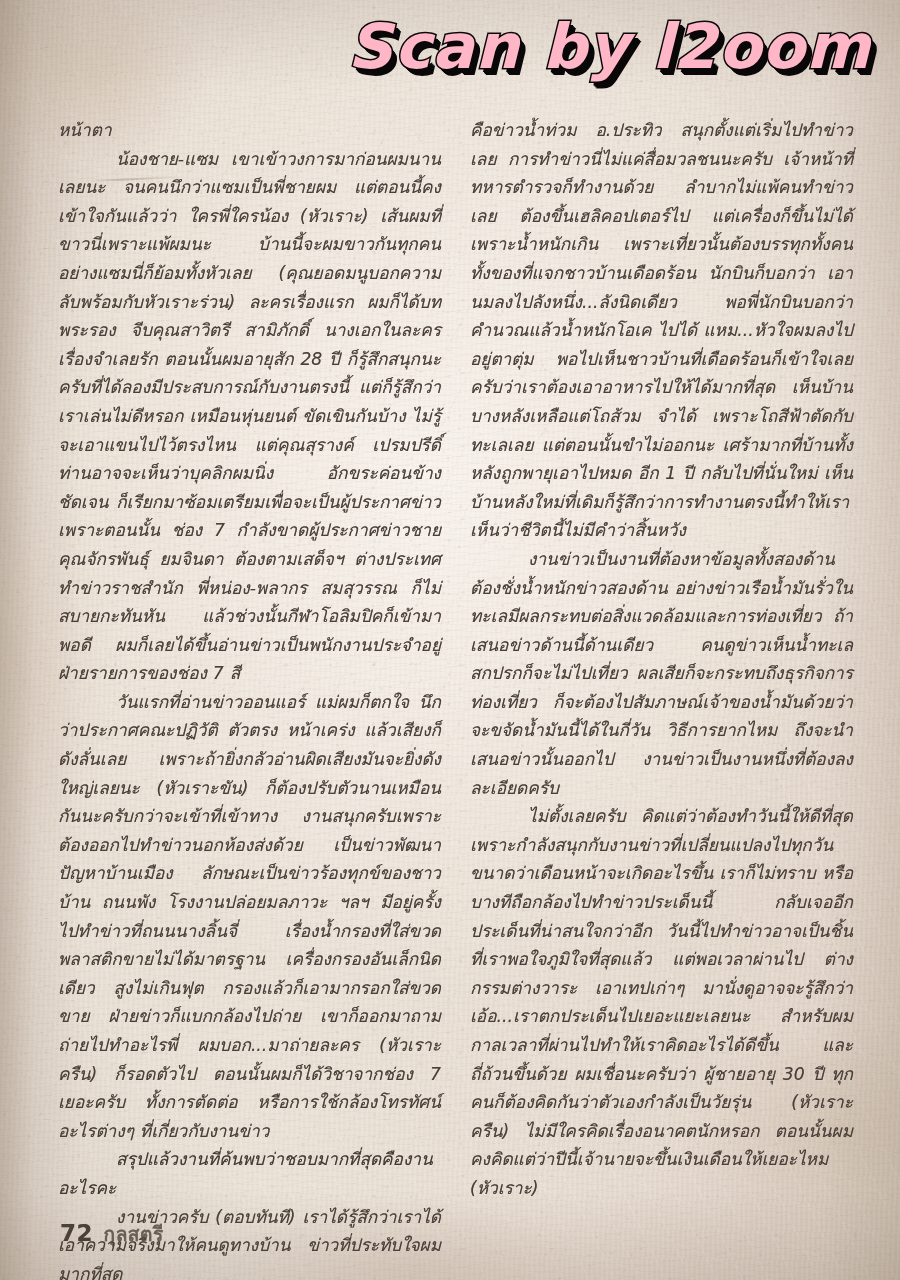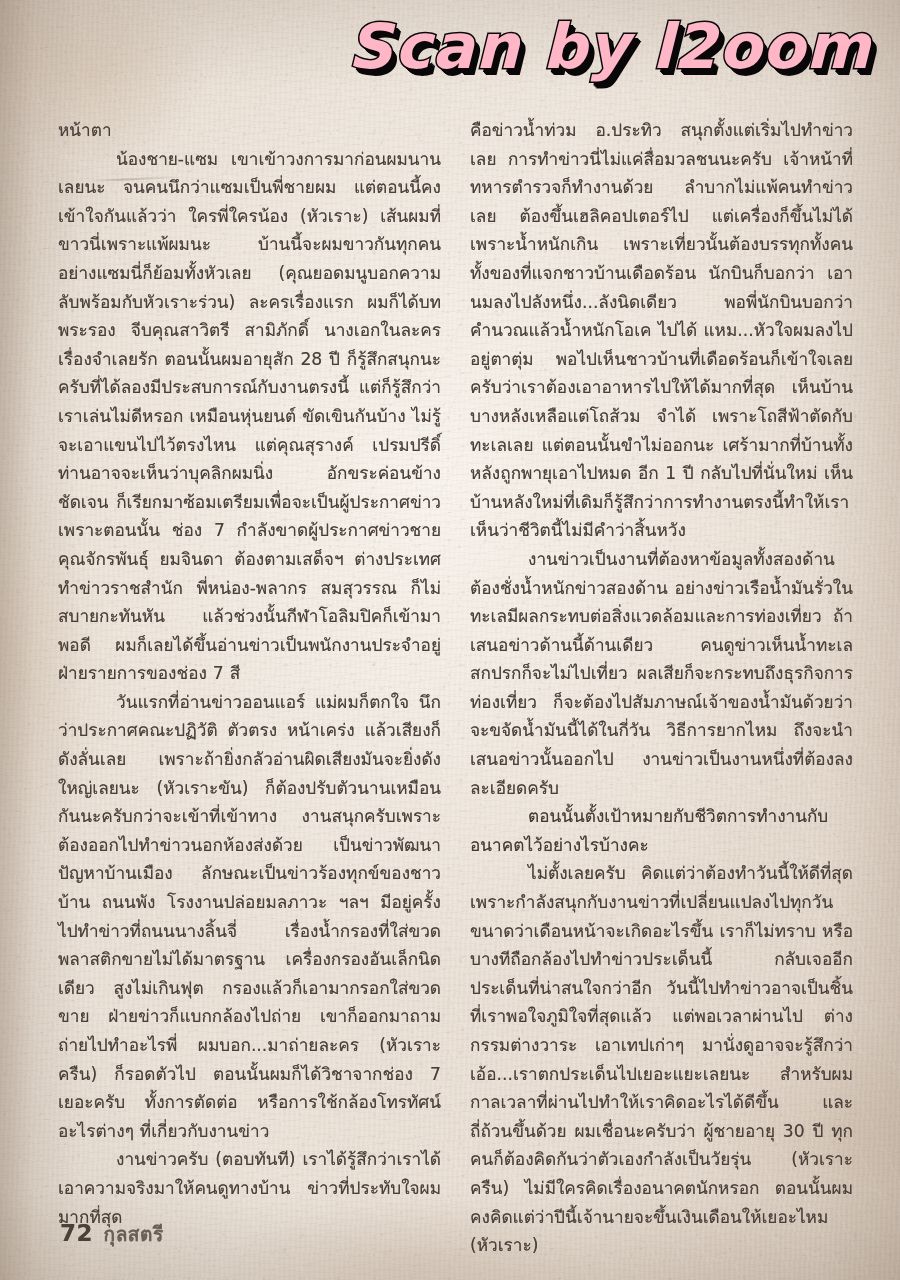--- a/index.html
+++ b/index.html
@@ -135,20 +135,21 @@
     text-justify: inter-word;
     word-spacing: .5px;
     -webkit-font-smoothing: antialiased;
   }
 
   .col-left  { left: 58px; }
   .col-right { left: 470px; }
 
   .col p {
     margin: 0;
+    font-style: italic;
   }
 
   .para-indent   { text-indent: 58px; }
   .para-noindent { text-indent: 0; }
   .q-indent      { text-indent: 58px; }
 
   
   .col p,
   .folio {
     text-shadow: 0 0 .6px rgba(74,63,57,.50);
@@ -210,27 +211,27 @@
   <div class="scratch"></div>
 
   <div class="watermark">Scan by l2oom</div>
 
   <div class="content">
 
     <div class="col col-left">
       <p class="para-noindent">หน้าตา</p>
       <p class="para-indent">น้องชาย-แซม เขาเข้าวงการมาก่อนผมนานเลยนะ จนคนนึกว่าแซมเป็นพี่ชายผม แต่ตอนนี้คงเข้าใจกันแล้วว่า ใครพี่ใครน้อง (หัวเราะ) เส้นผมที่ขาวนี่เพราะแพ้ผมนะ บ้านนี้จะผมขาวกันทุกคน อย่างแซมนี่ก็ย้อมทั้งหัวเลย (คุณยอดมนูบอกความลับพร้อมกับหัวเราะร่วน) ละครเรื่องแรก ผมก็ได้บทพระรอง จีบคุณสาวิตรี สามิภักดิ์ นางเอกในละครเรื่องจำเลยรัก ตอนนั้นผมอายุสัก 28 ปี ก็รู้สึกสนุกนะครับที่ได้ลองมีประสบการณ์กับงานตรงนี้ แต่ก็รู้สึกว่าเราเล่นไม่ดีหรอก เหมือนหุ่นยนต์ ขัดเขินกันบ้าง ไม่รู้จะเอาแขนไปไว้ตรงไหน แต่คุณสุรางค์ เปรมปรีดิ์ ท่านอาจจะเห็นว่าบุคลิกผมนิ่ง อักขระค่อนข้างชัดเจน ก็เรียกมาซ้อมเตรียมเพื่อจะเป็นผู้ประกาศข่าวเพราะตอนนั้น ช่อง 7 กำลังขาดผู้ประกาศข่าวชาย คุณจักรพันธุ์ ยมจินดา ต้องตามเสด็จฯ ต่างประเทศทำข่าวราชสำนัก พี่หน่อง-พลากร สมสุวรรณ ก็ไม่สบายกะทันหัน แล้วช่วงนั้นกีฬาโอลิมปิคก็เข้ามาพอดี ผมก็เลยได้ขึ้นอ่านข่าวเป็นพนักงานประจำอยู่ฝ่ายรายการของช่อง 7 สี</p>
       <p class="para-indent">วันแรกที่อ่านข่าวออนแอร์ แม่ผมก็ตกใจ นึกว่าประกาศคณะปฏิวัติ ตัวตรง หน้าเคร่ง แล้วเสียงก็ดังลั่นเลย เพราะถ้ายิ่งกลัวอ่านผิดเสียงมันจะยิ่งดังใหญ่เลยนะ (หัวเราะขัน) ก็ต้องปรับตัวนานเหมือนกันนะครับกว่าจะเข้าที่เข้าทาง งานสนุกครับเพราะต้องออกไปทำข่าวนอกห้องส่งด้วย เป็นข่าวพัฒนาปัญหาบ้านเมือง ลักษณะเป็นข่าวร้องทุกข์ของชาวบ้าน ถนนพัง โรงงานปล่อยมลภาวะ ฯลฯ มีอยู่ครั้ง ไปทำข่าวที่ถนนนางลิ้นจี่ เรื่องน้ำกรองที่ใส่ขวดพลาสติกขายไม่ได้มาตรฐาน เครื่องกรองอันเล็กนิดเดียว สูงไม่เกินฟุต กรองแล้วก็เอามากรอกใส่ขวดขาย ฝ่ายข่าวก็แบกกล้องไปถ่าย เขาก็ออกมาถาม ถ่ายไปทำอะไรพี่ ผมบอก...มาถ่ายละคร (หัวเราะครืน) ก็รอดตัวไป ตอนนั้นผมก็ได้วิชาจากช่อง 7 เยอะครับ ทั้งการตัดต่อ หรือการใช้กล้องโทรทัศน์ อะไรต่างๆ ที่เกี่ยวกับงานข่าว</p>
+      <p class="q-indent question">สรุปแล้วงานที่ค้นพบว่าชอบมากที่สุดคืองานอะไรคะ</p>
       <p class="para-indent">งานข่าวครับ (ตอบทันที) เราได้รู้สึกว่าเราได้เอาความจริงมาให้คนดูทางบ้าน ข่าวที่ประทับใจผมมากที่สุด</p>
     </div>
 
     <div class="col col-right">
       <p class="para-noindent">คือข่าวน้ำท่วม อ.ประทิว สนุกตั้งแต่เริ่มไปทำข่าวเลย การทำข่าวนี่ไม่แค่สื่อมวลชนนะครับ เจ้าหน้าที่ทหารตำรวจก็ทำงานด้วย ลำบากไม่แพ้คนทำข่าวเลย ต้องขึ้นเฮลิคอปเตอร์ไป แต่เครื่องก็ขึ้นไม่ได้เพราะน้ำหนักเกิน เพราะเที่ยวนั้นต้องบรรทุกทั้งคนทั้งของที่แจกชาวบ้านเดือดร้อน นักบินก็บอกว่า เอานมลงไปลังหนึ่ง...ลังนิดเดียว พอพี่นักบินบอกว่า คำนวณแล้วน้ำหนักโอเค ไปได้ แหม...หัวใจผมลงไปอยู่ตาตุ่ม พอไปเห็นชาวบ้านที่เดือดร้อนก็เข้าใจเลยครับว่าเราต้องเอาอาหารไปให้ได้มากที่สุด เห็นบ้านบางหลังเหลือแต่โถส้วม จำได้ เพราะโถสีฟ้าตัดกับทะเลเลย แต่ตอนนั้นขำไม่ออกนะ เศร้ามากที่บ้านทั้งหลังถูกพายุเอาไปหมด อีก 1 ปี กลับไปที่นั่นใหม่ เห็นบ้านหลังใหม่ที่เดิมก็รู้สึกว่าการทำงานตรงนี้ทำให้เราเห็นว่าชีวิตนี้ไม่มีคำว่าสิ้นหวัง</p>
       <p class="para-indent">งานข่าวเป็นงานที่ต้องหาข้อมูลทั้งสองด้าน ต้องชั่งน้ำหนักข่าวสองด้าน อย่างข่าวเรือน้ำมันรั่วในทะเลมีผลกระทบต่อสิ่งแวดล้อมและการท่องเที่ยว ถ้าเสนอข่าวด้านนี้ด้านเดียว คนดูข่าวเห็นน้ำทะเลสกปรกก็จะไม่ไปเที่ยว ผลเสียก็จะกระทบถึงธุรกิจการท่องเที่ยว ก็จะต้องไปสัมภาษณ์เจ้าของน้ำมันด้วยว่า จะขจัดน้ำมันนี้ได้ในกี่วัน วิธีการยากไหม ถึงจะนำเสนอข่าวนั้นออกไป งานข่าวเป็นงานหนึ่งที่ต้องลงละเอียดครับ</p>
-      <p class="q-indent question">ตอนนั้นตั้งเป้าหมายกับชีวิตการทำงานกับอนาคตไว้อย่างไรบ้างคะ</p>
       <p class="para-indent">ไม่ตั้งเลยครับ  คิดแต่ว่าต้องทำวันนี้ให้ดีที่สุด เพราะกำลังสนุกกับงานข่าวที่เปลี่ยนแปลงไปทุกวัน ขนาดว่าเดือนหน้าจะเกิดอะไรขึ้น เราก็ไม่ทราบ หรือบางทีถือกล้องไปทำข่าวประเด็นนี้ กลับเจออีกประเด็นที่น่าสนใจกว่าอีก วันนี้ไปทำข่าวอาจเป็นชิ้นที่เราพอใจภูมิใจที่สุดแล้ว แต่พอเวลาผ่านไป ต่างกรรมต่างวาระ เอาเทปเก่าๆ มานั่งดูอาจจะรู้สึกว่า เอ้อ...เราตกประเด็นไปเยอะแยะเลยนะ สำหรับผม กาลเวลาที่ผ่านไปทำให้เราคิดอะไรได้ดีขึ้น และถี่ถ้วนขึ้นด้วย ผมเชื่อนะครับว่า ผู้ชายอายุ 30 ปี ทุกคนก็ต้องคิดกันว่าตัวเองกำลังเป็นวัยรุ่น (หัวเราะครืน) ไม่มีใครคิดเรื่องอนาคตนักหรอก ตอนนั้นผมคงคิดแต่ว่าปีนี้เจ้านายจะขึ้นเงินเดือนให้เยอะไหม (หัวเราะ)</p>
     </div>
 
     <div class="folio">
       <span class="folio-num">72</span>
       <span class="folio-mast">กุลสตรี</span>
     </div>
 
   </div>
 

